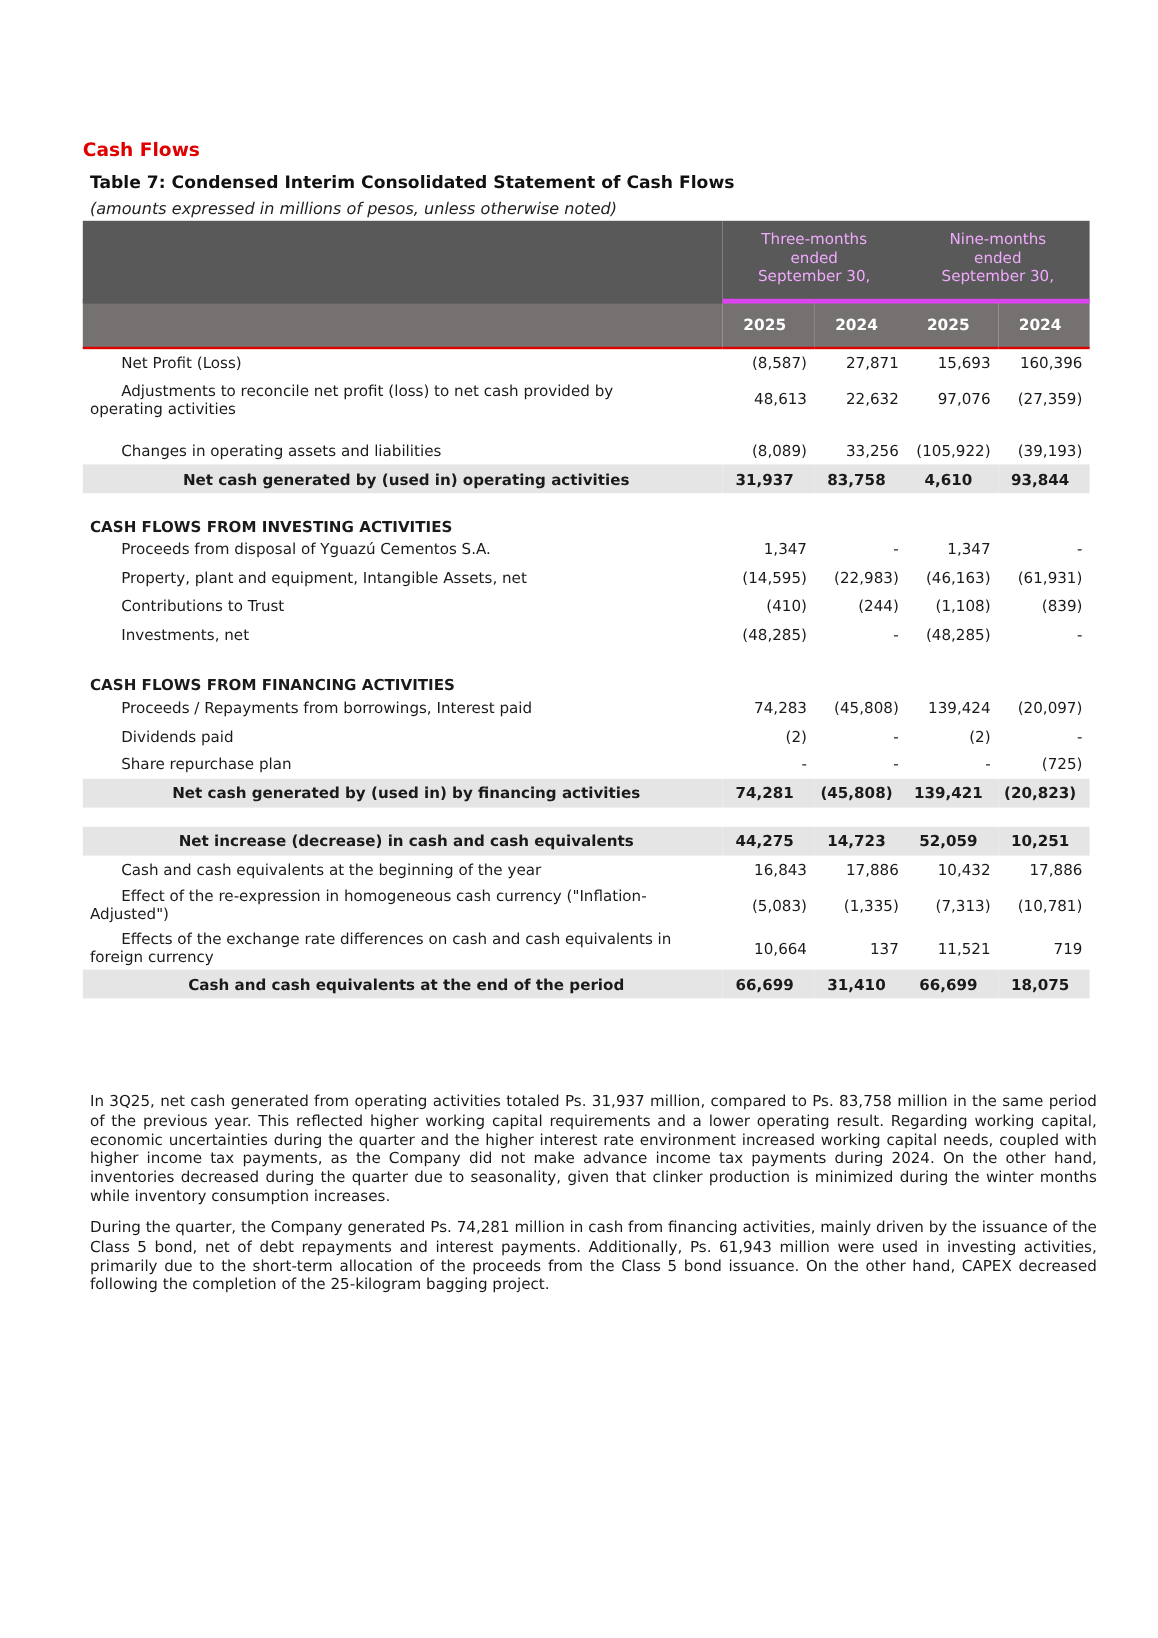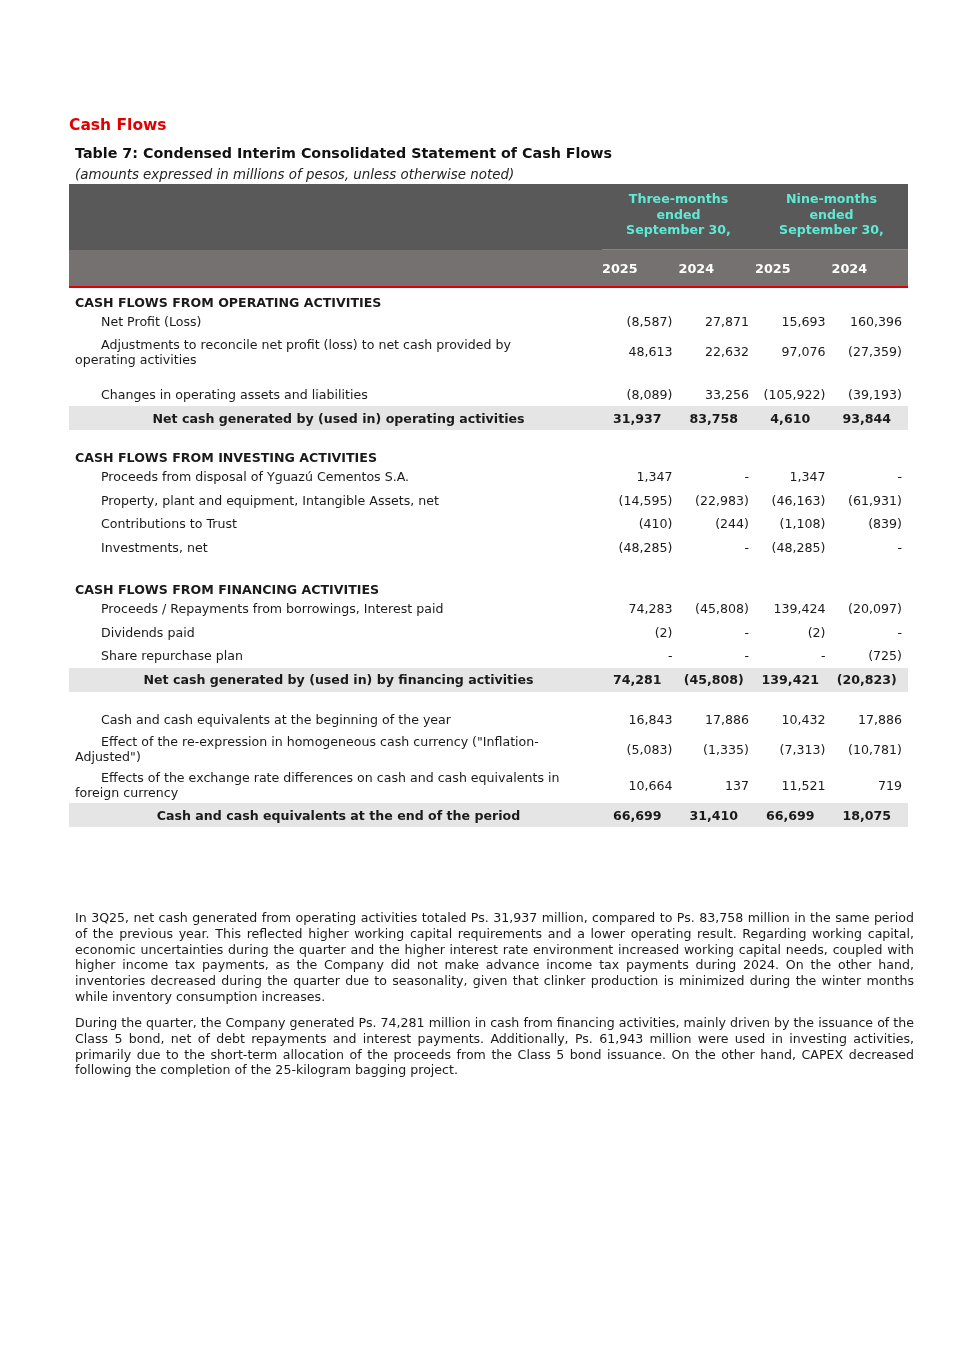--- a/index.html
+++ b/index.html
@@ -19,22 +19,22 @@
       position: absolute; left: 75px; top: 167px;
       font-size: 13.4px; font-style: italic; color: #222; margin: 0;
     }
     .cf-table {
       position: absolute; left: 69px; top: 184px; width: 839px;
       border-collapse: collapse; font-size: 12.6px;
     }
     .cf-table td, .cf-table th { padding: 0; }
     .col-label { width: 533px; }
     .col-num { width: 76.5px; }
-    .hdr1 th { background: #595959; color: #5eead4; height: 58px; font-weight: bold; font-size: 12.6px; line-height: 15.5px; text-align: center; vertical-align: top; padding-top: 7px !important; border-bottom: 1px solid #d946ef; }
-    .hdr2 th { background: #757170; color: #fff; height: 36px; font-weight: bold; font-size: 12.8px; text-align: left; padding-right: 6px !important; border-bottom: 2px solid #e00000; }
+    .hdr1 th { background: #595959; color: #f0abfc; height: 58px; font-weight: normal; font-size: 12.6px; line-height: 15.5px; text-align: center; vertical-align: top; padding-top: 7px !important; border-bottom: 4px solid #d946ef; }
+    .hdr2 th { background: #757170; color: #fff; height: 36px; font-weight: bold; font-size: 12.8px; text-align: center; padding-right: 6px !important; border-bottom: 2px solid #e00000; }
     .hdr2 th.blank { text-align: left; }
     .num { text-align: right; padding-right: 6px !important; white-space: nowrap; vertical-align: middle; }
     .lbl { padding-left: 6px !important; vertical-align: middle; }
     .indent { text-indent: 26px; }
     .section-hdr td { font-weight: bold; height: 22px; vertical-align: bottom; }
     .row td { height: 23.5px; }
     .row.two-line td { height: 36px; }
     .total td { background: #e5e5e5; font-weight: bold; height: 24px; text-align: center; }
     .total.big td { height: 33px; }
     .spacer td { height: 13px; }
@@ -76,23 +76,20 @@
     <tr class="hdr2">
       <th class="blank"></th>
       <th>2025</th>
       <th>2024</th>
       <th>2025</th>
       <th>2024</th>
     </tr>
   </thead>
   <tbody>
 
-    <tr class="section-hdr">
-      <td class="lbl" colspan="5">CASH FLOWS FROM OPERATING ACTIVITIES</td>
-    </tr>
     <tr class="row">
       <td class="lbl indent">Net Profit (Loss)</td>
       <td class="num">(8,587)</td>
       <td class="num">27,871</td>
       <td class="num">15,693</td>
       <td class="num">160,396</td>
     </tr>
     <tr class="row two-line">
       <td class="lbl indent" style="padding-right:40px">Adjustments to reconcile net profit (loss) to net cash provided by operating activities</td>
       <td class="num">48,613</td>
@@ -184,20 +181,27 @@
       <td class="lbl">Net cash generated by (used in) by financing activities</td>
       <td class="num">74,281</td>
       <td class="num">(45,808)</td>
       <td class="num">139,421</td>
       <td class="num">(20,823)</td>
     </tr>
     <tr class="spacer">
         <td colspan="5" style="height:16px"></td>
       </tr>
 
+    <tr class="total">
+      <td class="lbl">Net increase (decrease) in cash and cash equivalents</td>
+      <td class="num">44,275</td>
+      <td class="num">14,723</td>
+      <td class="num">52,059</td>
+      <td class="num">10,251</td>
+    </tr>
     <tr class="row">
       <td class="lbl indent">Cash and cash equivalents at the beginning of the year</td>
       <td class="num">16,843</td>
       <td class="num">17,886</td>
       <td class="num">10,432</td>
       <td class="num">17,886</td>
     </tr>
     <tr class="row two-line">
       <td class="lbl indent" style="padding-right:40px">Effect of the re-expression in homogeneous cash currency ("Inflation-Adjusted")</td>
       <td class="num">(5,083)</td>

